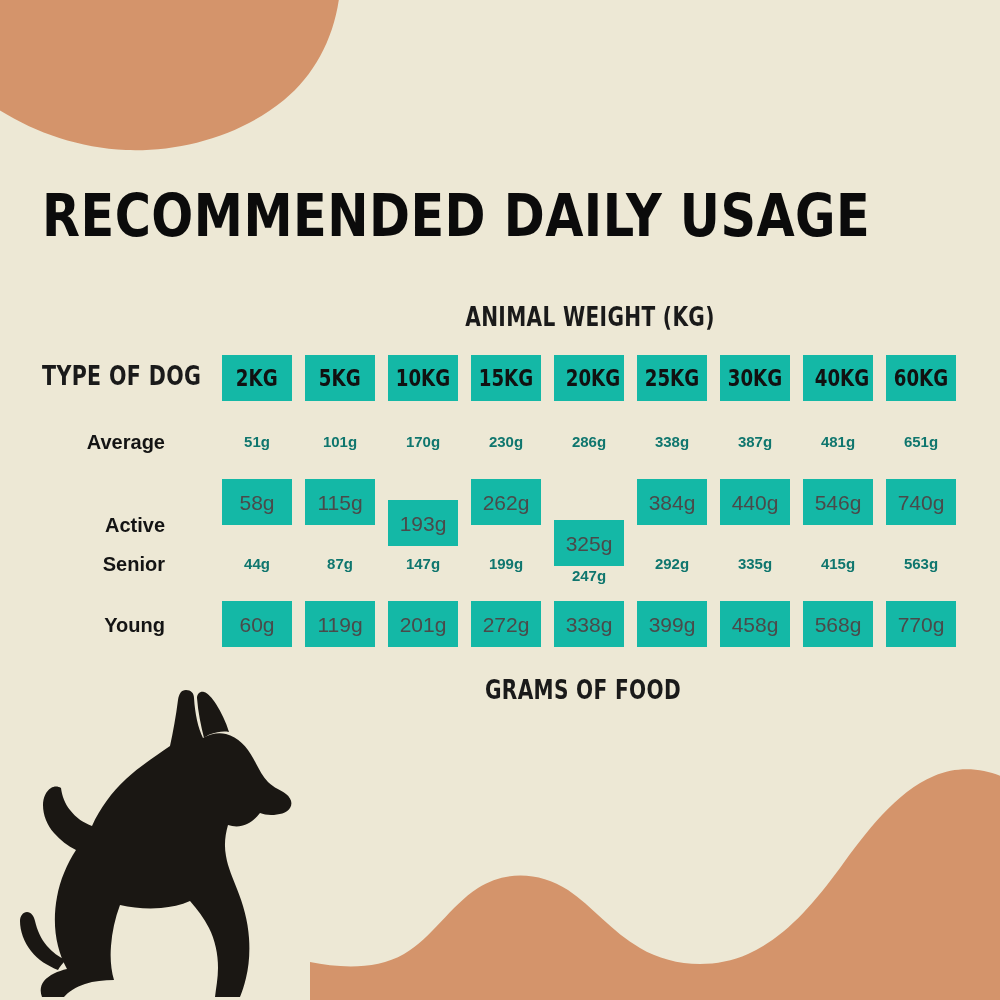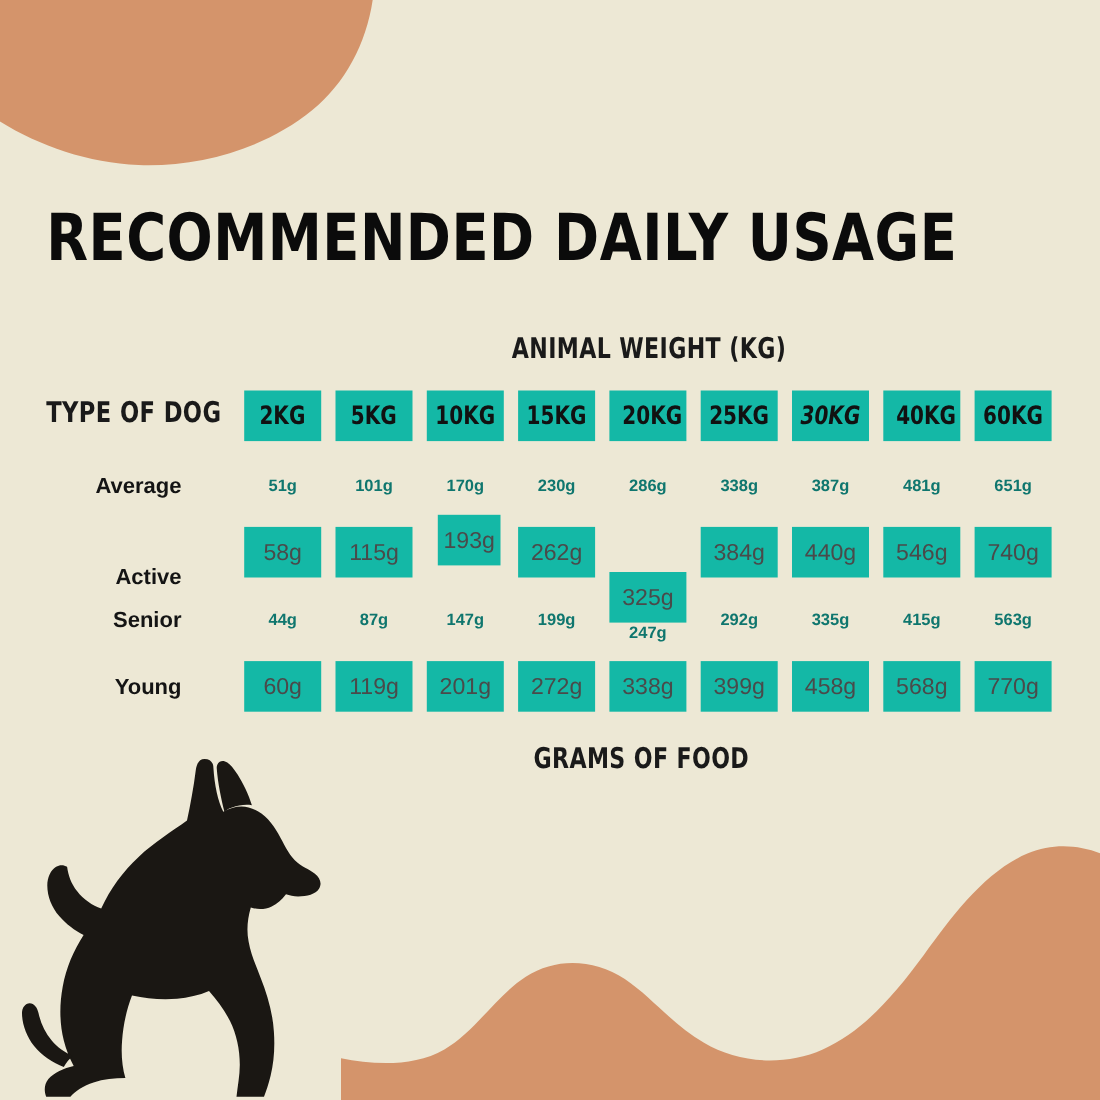--- a/index.html
+++ b/index.html
@@ -212,21 +212,21 @@
       </div>
       <div class="cell header boxed" style="left: 471px; top: 355px; width: 70px; height: 46px;">
         <span class="ctext">15KG</span>
       </div>
       <div class="cell header boxed" style="left: 554px; top: 355px; width: 70px; height: 46px; justify-content: flex-end;">
         <span class="ctext">20KG</span>
       </div>
       <div class="cell header boxed" style="left: 637px; top: 355px; width: 70px; height: 46px;">
         <span class="ctext">25KG</span>
       </div>
-      <div class="cell header boxed" style="left: 720px; top: 355px; width: 70px; height: 46px; font-style: italic;">
+      <div class="cell header boxed" style="left: 720px; top: 355px; width: 70px; height: 46px;">
         <span class="ctext">30KG</span>
       </div>
       <div class="cell header boxed" style="left: 803px; top: 355px; width: 70px; height: 46px; justify-content: flex-end;">
         <span class="ctext">40KG</span>
       </div>
       <div class="cell header boxed" style="left: 886px; top: 355px; width: 70px; height: 46px;">
         <span class="ctext">60KG</span>
       </div>
       <div class="row-label" style="left: 15px; top: 431px;">Average</div>
       <div class="cell dark" style="left: 222px; top: 418px; width: 70px; height: 46px;">
@@ -256,21 +256,21 @@
       <div class="cell dark" style="left: 886px; top: 418px; width: 70px; height: 46px;">
         <span class="ctext">651g</span>
       </div>
       <div class="row-label" style="left: 15px; top: 514px;">Active</div>
       <div class="cell light boxed" style="left: 222px; top: 479px; width: 70px; height: 46px;">
         <span class="ctext">58g</span>
       </div>
       <div class="cell light boxed" style="left: 305px; top: 479px; width: 70px; height: 46px;">
         <span class="ctext">115g</span>
       </div>
-      <div class="cell light boxed" style="left: 388px; top: 468px; width: 57px; height: 46px; margin-left: 10px;">
+      <div class="cell light boxed" style="left: 388px; top: 500px; width: 70px; height: 46px;">
         <span class="ctext">193g</span>
       </div>
       <div class="cell light boxed" style="left: 471px; top: 479px; width: 70px; height: 46px;">
         <span class="ctext">262g</span>
       </div>
       <div class="cell light boxed" style="left: 554px; top: 479px; width: 70px; height: 46px; margin-top: 41px;">
         <span class="ctext">325g</span>
       </div>
       <div class="cell light boxed" style="left: 637px; top: 479px; width: 70px; height: 46px;">
         <span class="ctext">384g</span>

